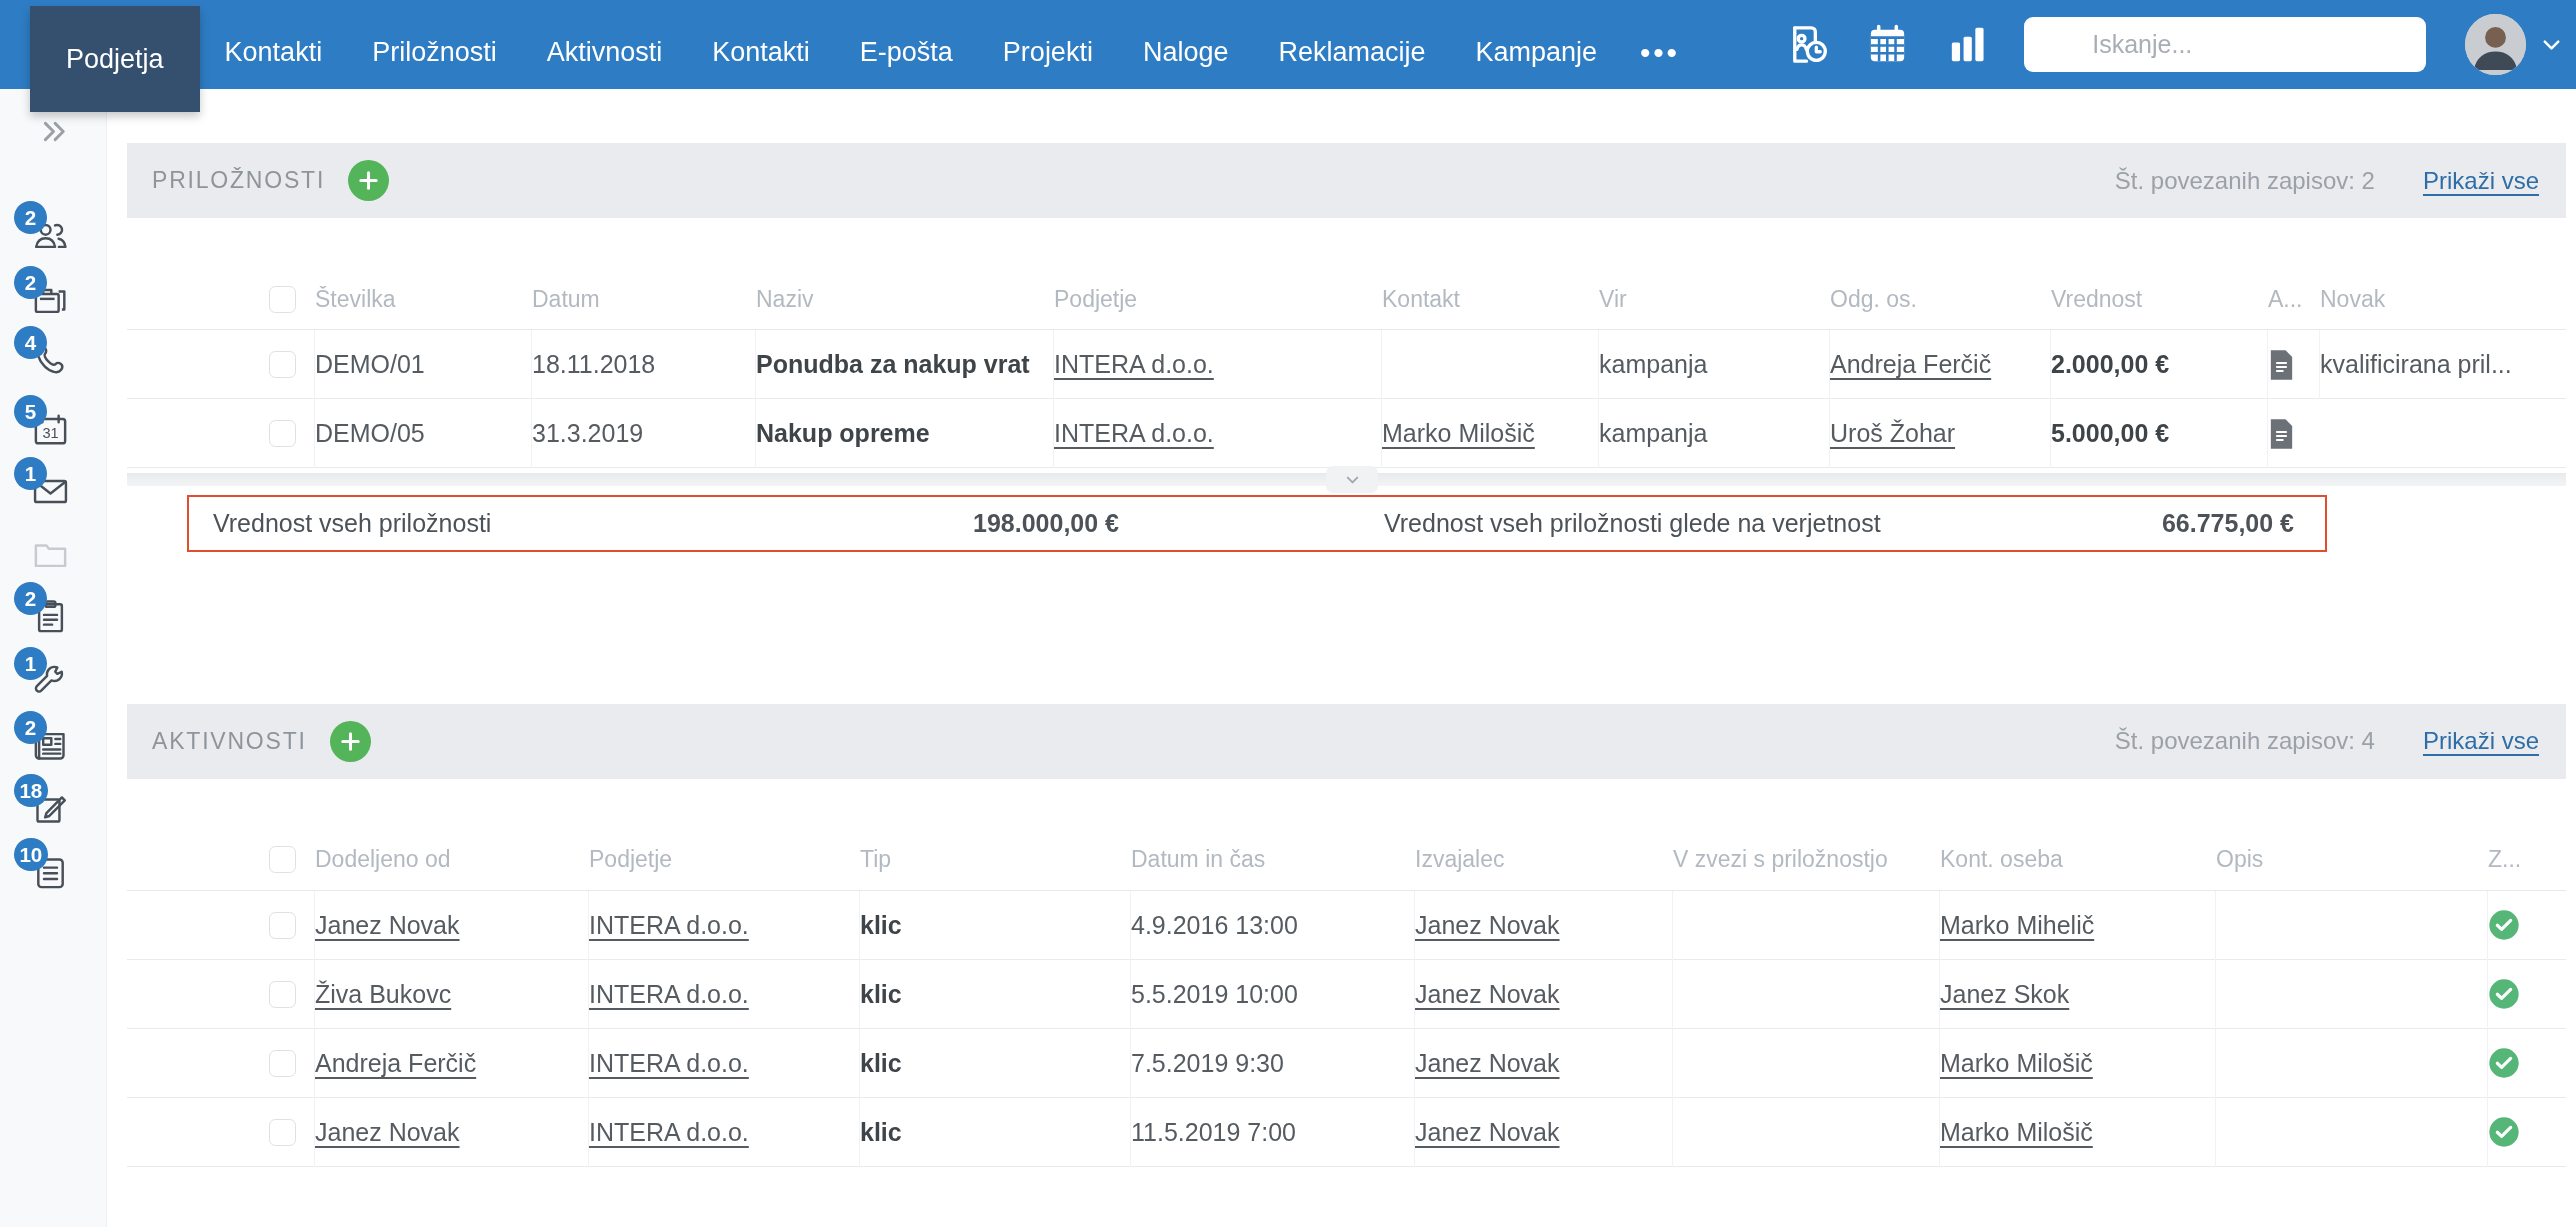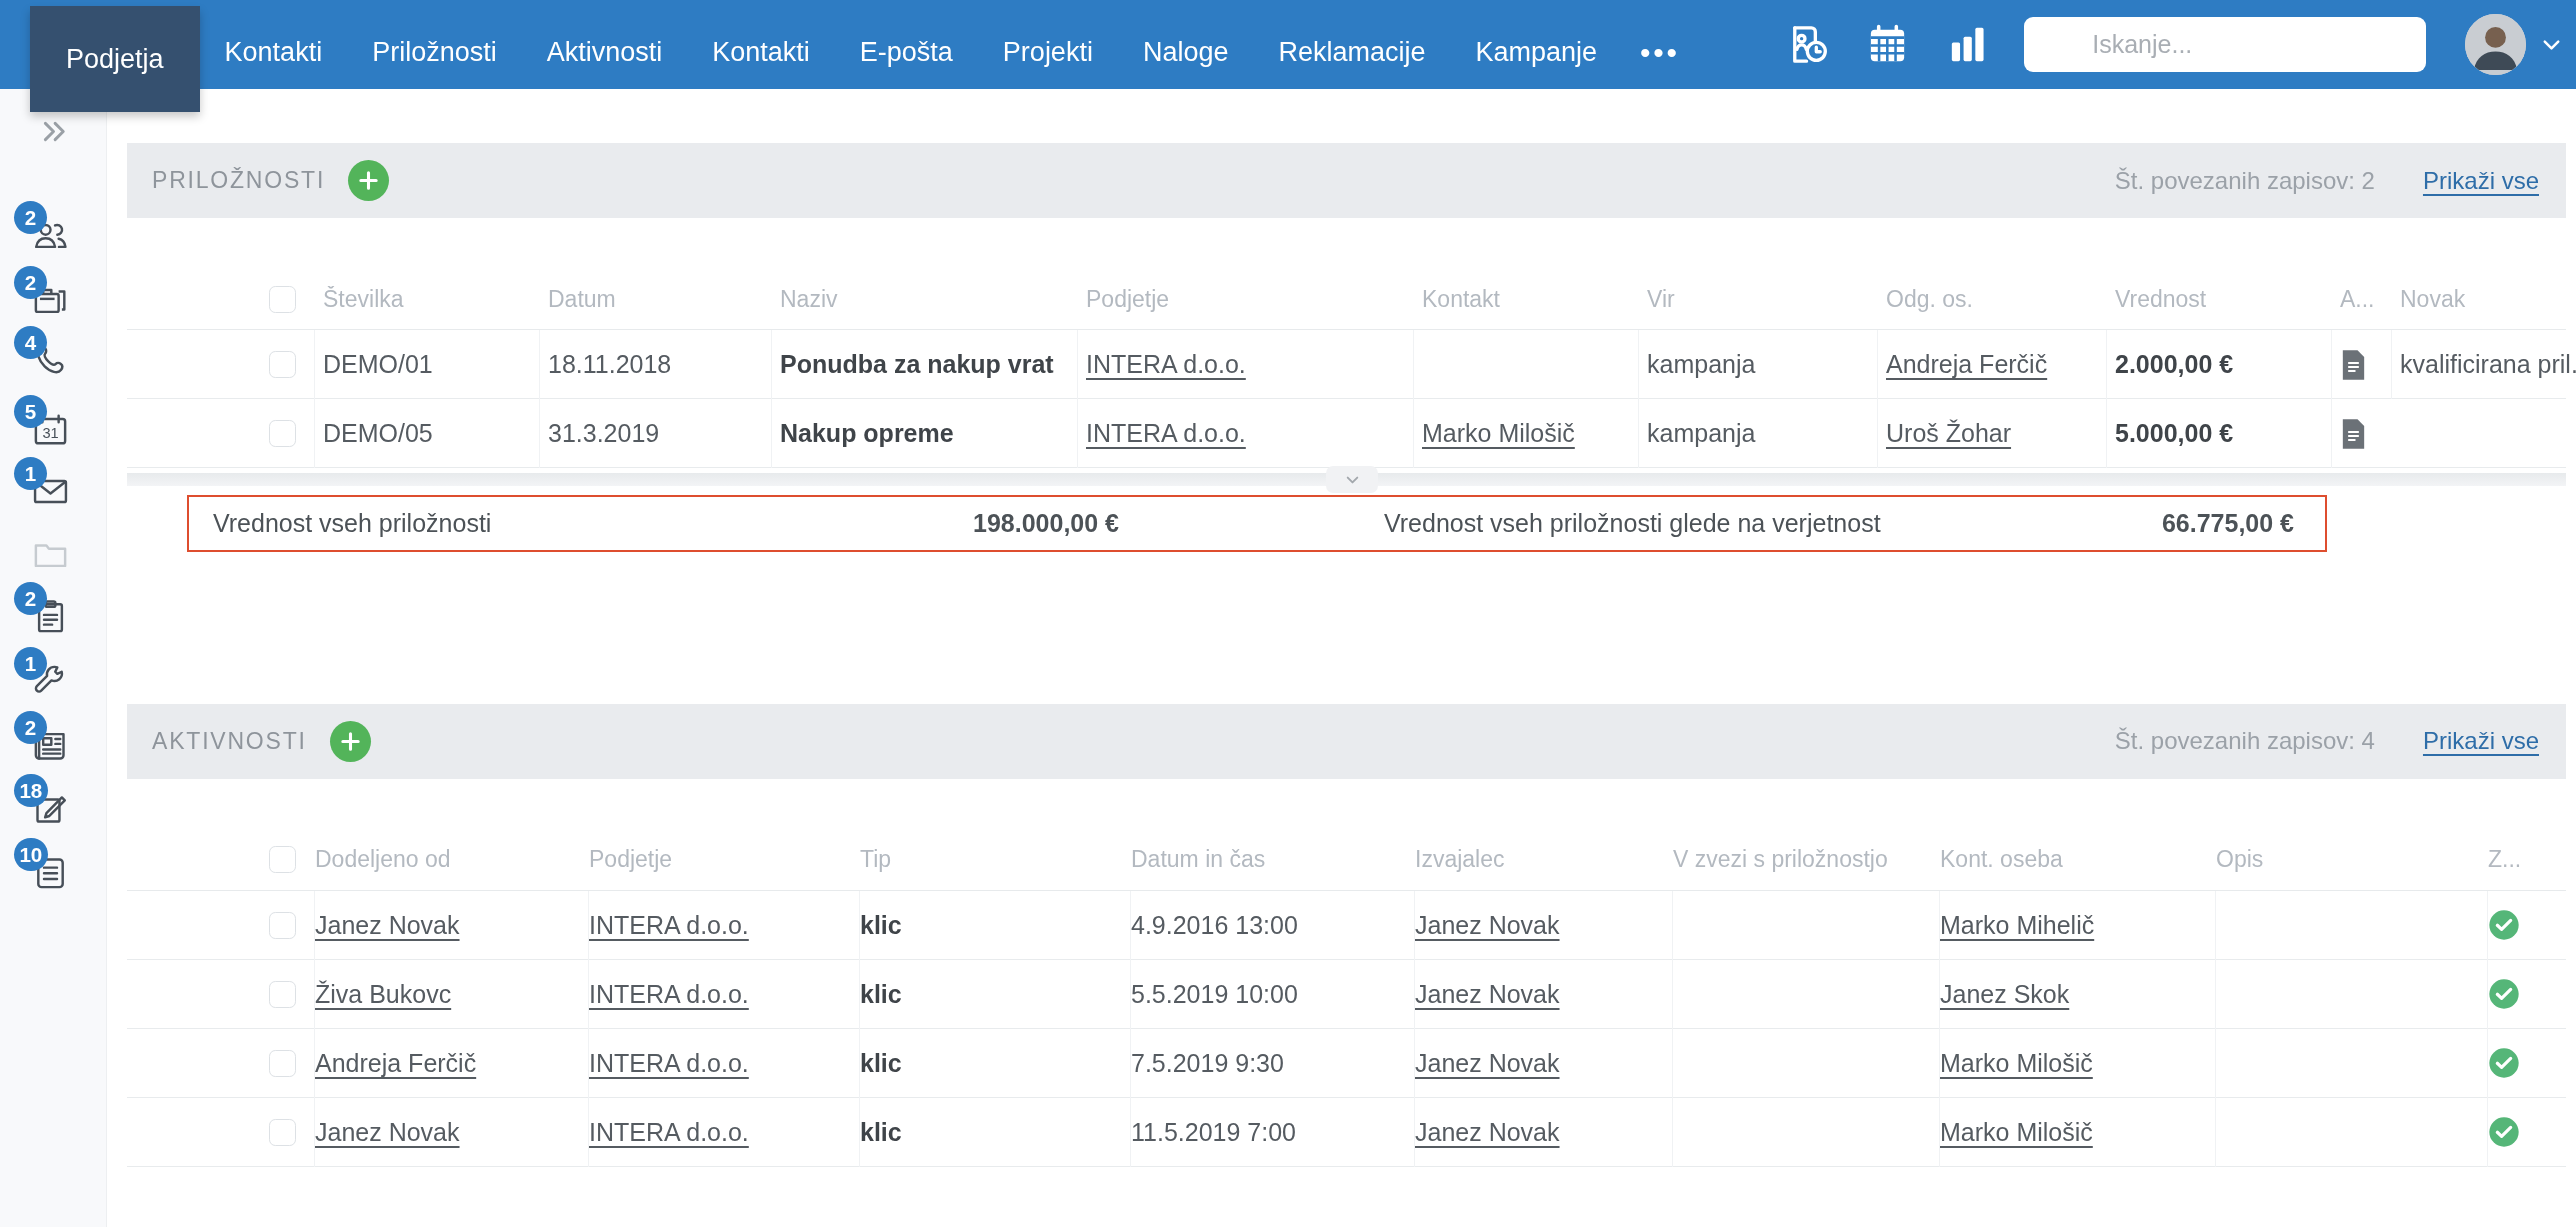--- a/index.html
+++ b/index.html
@@ -45,21 +45,21 @@
   .sec-title { font-size:23px; color:#8E949B; letter-spacing:1.8px; }
   .add-btn { width:41px; height:41px; border-radius:50%; background:#53B45A; margin-left:23px;
              display:flex; align-items:center; justify-content:center; cursor:pointer; border:none; }
   .sec-right { margin-left:auto; display:flex; align-items:center; }
   .rec-count { font-size:24px; color:#9BA1A8; }
   .show-all { font-size:24px; color:#2E6DA8; text-decoration:underline; text-underline-offset:4.5px;
               margin-left:48px; cursor:pointer; }
 
   
   .thead, .trow { display:grid; align-items:center; }
-  .t1 .thead, .t1 .trow { grid-template-columns:188px 217px 224px 298px 328px 217px 231px 221px 217px 52px 246px;gap:8px; }
+  .t1 .thead, .t1 .trow { grid-template-columns:188px 217px 224px 298px 328px 217px 231px 221px 217px 52px 246px; }
   .t2 .thead, .t2 .trow { grid-template-columns:188px 274px 271px 271px 284px 258px 267px 276px 272px 78px; }
   .thead { height:61px; margin-top:51px; border-bottom:1.8px solid #E7EAEC; }
   .thead .c { font-size:23px; color:#B3B9C0; }
   .trow { height:69px; border-bottom:1.8px solid #E8EBED; }
   .trow .c { height:69px; display:flex; align-items:center; border-right:1.8px solid #F0F2F4; }
   .trow .c:last-child { border-right:none; }
   .c { padding-right:14.3px; overflow:hidden; white-space:nowrap; }
   .c.cb { padding-left:142px; }
   .thead .c.cb { padding-left:142px; }
   .cell-text { font-size:25px; color:#555B61;text-align:right; }

